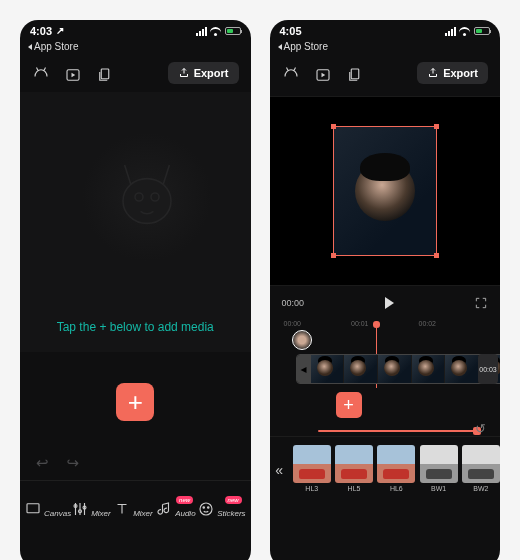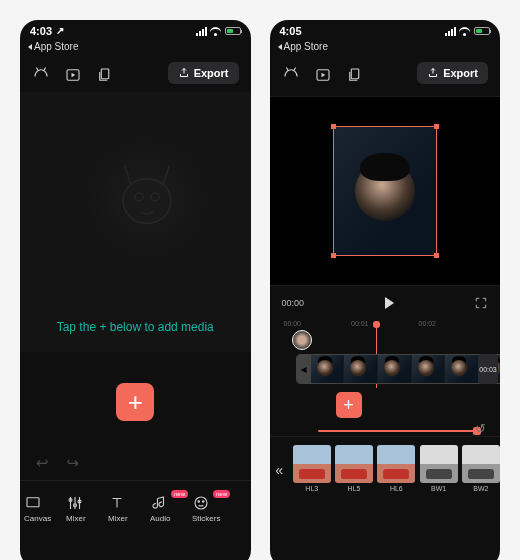--- a/index.html
+++ b/index.html
@@ -97,22 +97,22 @@
   
   .undo-row{
     display:flex;gap:18px;padding:2px 16px 8px;color:#4a4a4c;font-size:15px;
   }
   
   .toolbar{
     display:flex;align-items:center;height:56px;border-top:1px solid #1f1f1f;
     padding:0 4px;gap:0;
   }
   .tool{
-    flex:0 0 42px;display:flex;flex-direction:column;align-items:flex-start;gap:2px;
-    position:relative;font-size:8px;color:#ccc;
+    flex:0 0 42px;display:flex;flex-direction:row;align-items:flex-end;gap:2px;
+    position:relative;font-size:8px;color:#ccc;font-style:italic;
   }
   .tool svg{width:18px;height:18px;stroke:#ccc;stroke-width:1.5;fill:none;}
   .badge{
     position:absolute;top:-4px;right:4px;background:#ff3b6b;color:#fff;
     font-size:6px;padding:1px 3px;border-radius:4px;line-height:1;
   }
   .home-ind{position:absolute;bottom:3px;left:50%;transform:translateX(-50%);width:70px;height:3px;background:#fff;border-radius:3px;}
 
   
   .preview-canvas{

